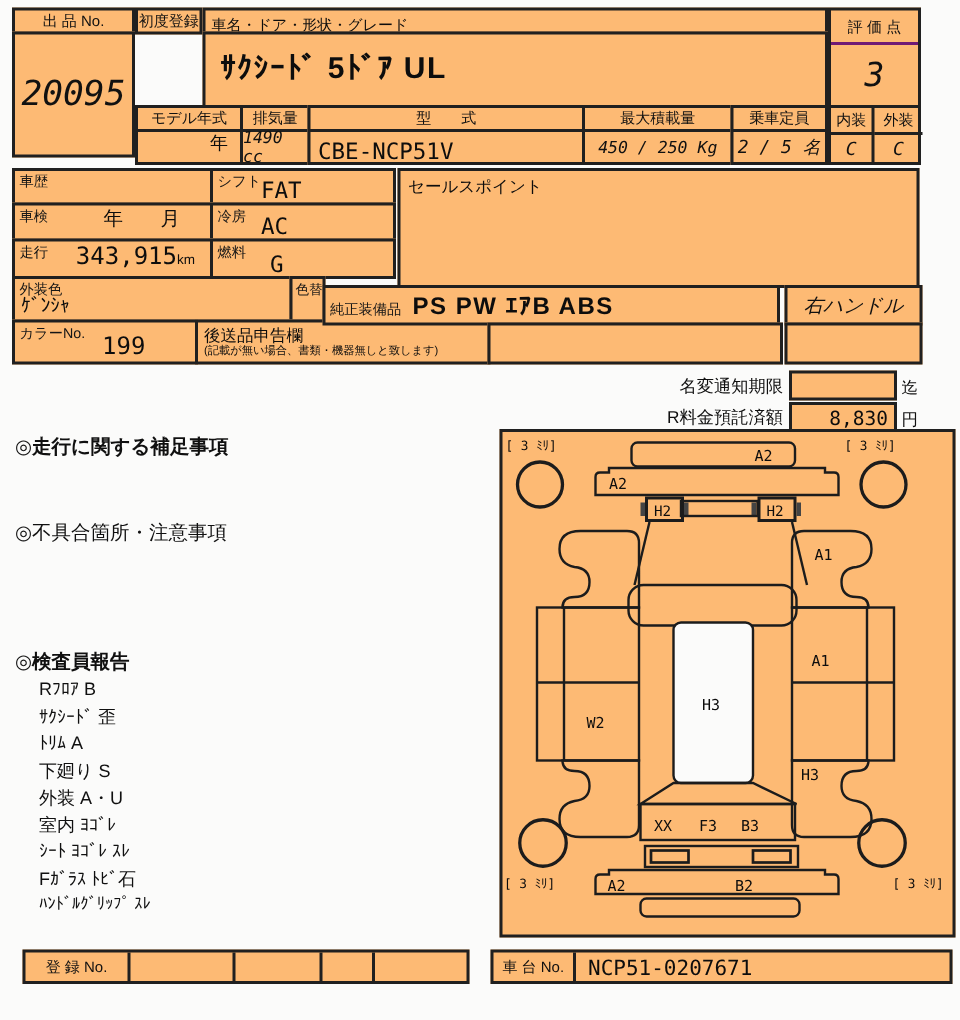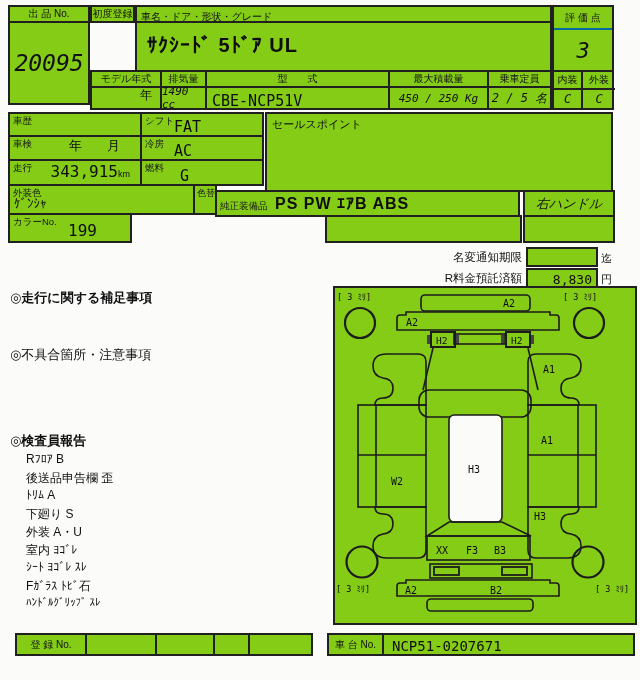--- a/index.html
+++ b/index.html
@@ -1,21 +1,21 @@
 <!DOCTYPE html>
 <html><head>
 <meta charset="utf-8">
 <style>
   html,body{margin:0;padding:0;background:#e8e8e8;}
   .sheet{
     position:relative;width:640px;height:680px;background:#fbfbfa;
     font-family:"Liberation Sans","DejaVu Sans",sans-serif;color:#111;
     overflow:hidden;
   }
-  .c{position:absolute;box-sizing:border-box;border:2px solid #202020;background:#84cc16;}
+  .c{position:absolute;box-sizing:border-box;border:2px solid #202020;background:#fdba74;}
   .lab{position:absolute;top:1px;left:3px;font-size:9.5px;white-space:nowrap;color:#161616;}
   .val{position:absolute;white-space:nowrap;color:#0d0d0d;}
   .ocr{font-family:"DejaVu Sans Mono","Liberation Mono",monospace;}
   .ctr{display:flex;align-items:center;justify-content:center;font-style:italic;}
   .hdr{font-size:10px;display:flex;align-items:center;justify-content:center;white-space:nowrap;}
   .free{position:absolute;white-space:nowrap;color:#101010;}
   svg text{font-family:"DejaVu Sans Mono","Liberation Mono",monospace;fill:#0d0d0d;}
 </style>
 </head>
 <body>
@@ -34,21 +34,21 @@
     </div>
 
   <div class="c" style="left:135px;top:5px;width:417px;height:18px">
       <span class="val" style="left:4px;top:3px;font-size:10px">車名・ドア・形状・グレード</span>
     </div>
   <div class="c" style="left:135px;top:21px;width:417px;height:51px">
       <span class="val" style="left:10px;top:11px;font-size:20px;font-weight:600;letter-spacing:1px">ｻｸｼｰﾄﾞ 5ﾄﾞｱ UL</span>
     </div>
 
   <div class="c" style="left:552px;top:5px;width:62px;height:105px">
-    <div style="position:absolute;left:0;top:0;width:100%;height:23px;border-bottom:2px solid #0369a1;box-sizing:border-box" class="hdr">
+    <div style="position:absolute;left:0;top:0;width:100%;height:23px;border-bottom:2px solid #701a75;box-sizing:border-box" class="hdr">
         <span>評 価 点</span>
       </div>
     <div style="position:absolute;left:0;top:23px;width:100%;height:42px;border-bottom:2px solid #202020;box-sizing:border-box" class="ctr">
         <span class="ocr" style="font-size:22px">3</span>
       </div>
     <div style="position:absolute;left:0;top:65px;width:29px;height:18px;border-right:2px solid #202020;border-bottom:2px solid #202020;box-sizing:border-box" class="hdr">
         <span>内装</span>
       </div>
     <div style="position:absolute;left:29px;top:65px;width:32px;height:18px;border-bottom:2px solid #202020;box-sizing:border-box" class="hdr">
         <span>外装</span>
@@ -124,20 +124,24 @@
       <span class="lab">外装色</span>
       <span class="val" style="left:4px;bottom:2px;font-size:13px">ｹﾞﾝｼｬ</span>
     </div>
   <div class="c" style="left:193px;top:184px;width:24px;height:31px">
       <span class="lab" style="left:2px;font-size:9px">色替</span>
     </div>
 
   <div class="c" style="left:8px;top:213px;width:124px;height:30px">
       <span class="lab">カラーNo.</span>
       <span class="val ocr" style="left:58px;top:6px;font-size:16px">199</span>
+    </div>
+  <div class="c" style="left:130px;top:213px;width:197px;height:30px">
+      <span class="val" style="left:4px;top:1px;font-size:11px">後送品申告欄</span>
+      <span class="val" style="left:4px;bottom:2px;font-size:7.5px">(記載が無い場合、書類・機器無しと致します)</span>
     </div>
 
   <div class="c" style="left:265px;top:112px;width:348px;height:80px">
       <span class="val" style="left:5px;top:3px;font-size:11px">セールスポイント</span>
     </div>
 
   <div class="c" style="left:215px;top:190px;width:305px;height:27px">
       <span class="lab" style="top:8px">純正装備品</span>
       <span class="val" style="left:58px;top:3px;font-size:16px;font-weight:600;letter-spacing:1px">PS PW ｴｱB ABS</span>
     </div>
@@ -156,21 +160,21 @@
   <div class="free" style="left:350px;top:271px;width:172px;text-align:right;font-size:11.5px">R料金預託済額</div>
   <div class="c" style="left:526px;top:268px;width:72px;height:20px">
       <span class="val ocr" style="right:4px;top:2px;font-size:13px">8,830</span>
     </div>
   <div class="free" style="left:601px;top:272px;font-size:11px">円</div>
 
   <div class="free" style="left:10px;top:289px;font-size:13px;font-weight:600">◎走行に関する補足事項</div>
   <div class="free" style="left:10px;top:346px;font-size:13px;font-weight:400">◎不具合箇所・注意事項</div>
   <div class="free" style="left:10px;top:432px;font-size:13px;font-weight:600">◎検査員報告</div>
   <div class="free" style="left:26px;top:452px;font-size:12px">Rﾌﾛｱ B</div>
-  <div class="free" style="left:26px;top:470px;font-size:12px">後送品申告欄 歪</div>
+  <div class="free" style="left:26px;top:470px;font-size:12px">ｻｸｼｰﾄﾞ 歪</div>
   <div class="free" style="left:26px;top:488px;font-size:12px">ﾄﾘﾑ A</div>
   <div class="free" style="left:26px;top:506px;font-size:12px">下廻り S</div>
   <div class="free" style="left:26px;top:524px;font-size:12px">外装 A・U</div>
   <div class="free" style="left:26px;top:542px;font-size:12px">室内 ﾖｺﾞﾚ</div>
   <div class="free" style="left:26px;top:560px;font-size:12px">ｼｰﾄ ﾖｺﾞﾚ ｽﾚ</div>
   <div class="free" style="left:26px;top:578px;font-size:12px">Fｶﾞﾗｽ ﾄﾋﾞ石</div>
   <div class="free" style="left:26px;top:596px;font-size:11px">ﾊﾝﾄﾞﾙｸﾞﾘｯﾌﾟ ｽﾚ</div>
 
   <div class="c" style="left:333px;top:286px;width:304px;height:339px">
     <svg width="300" height="335" viewBox="0 0 300 335">

